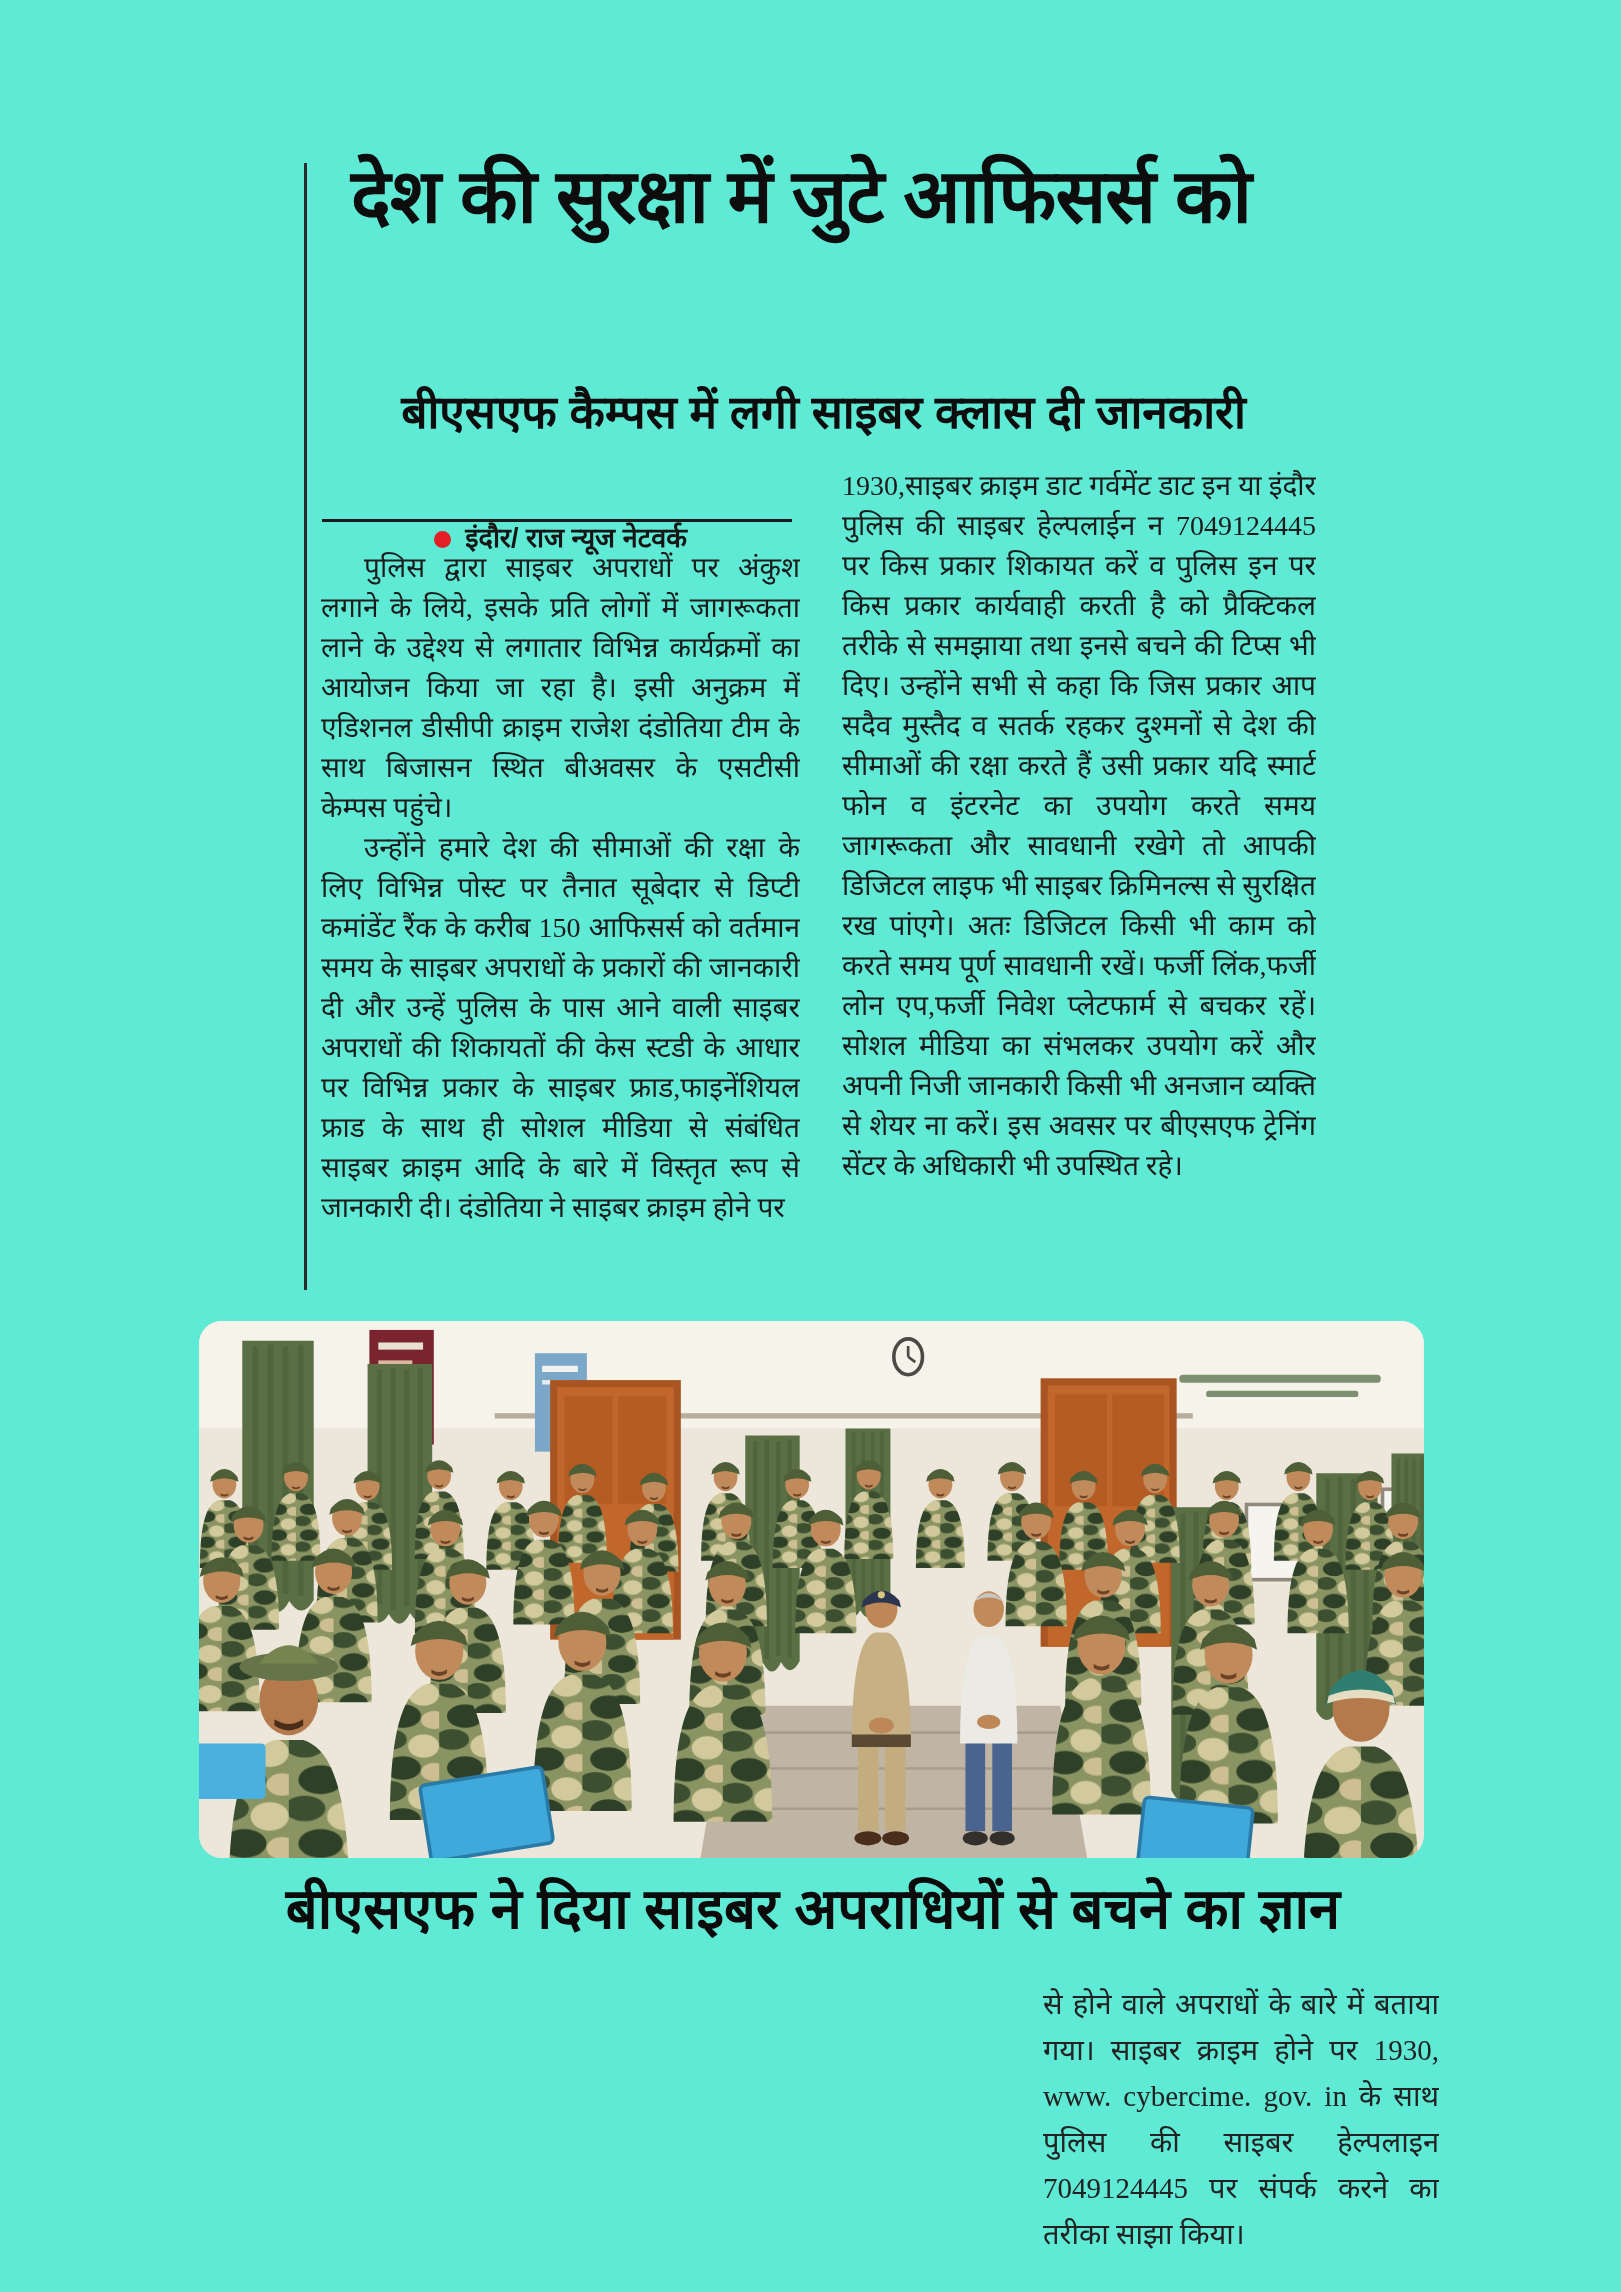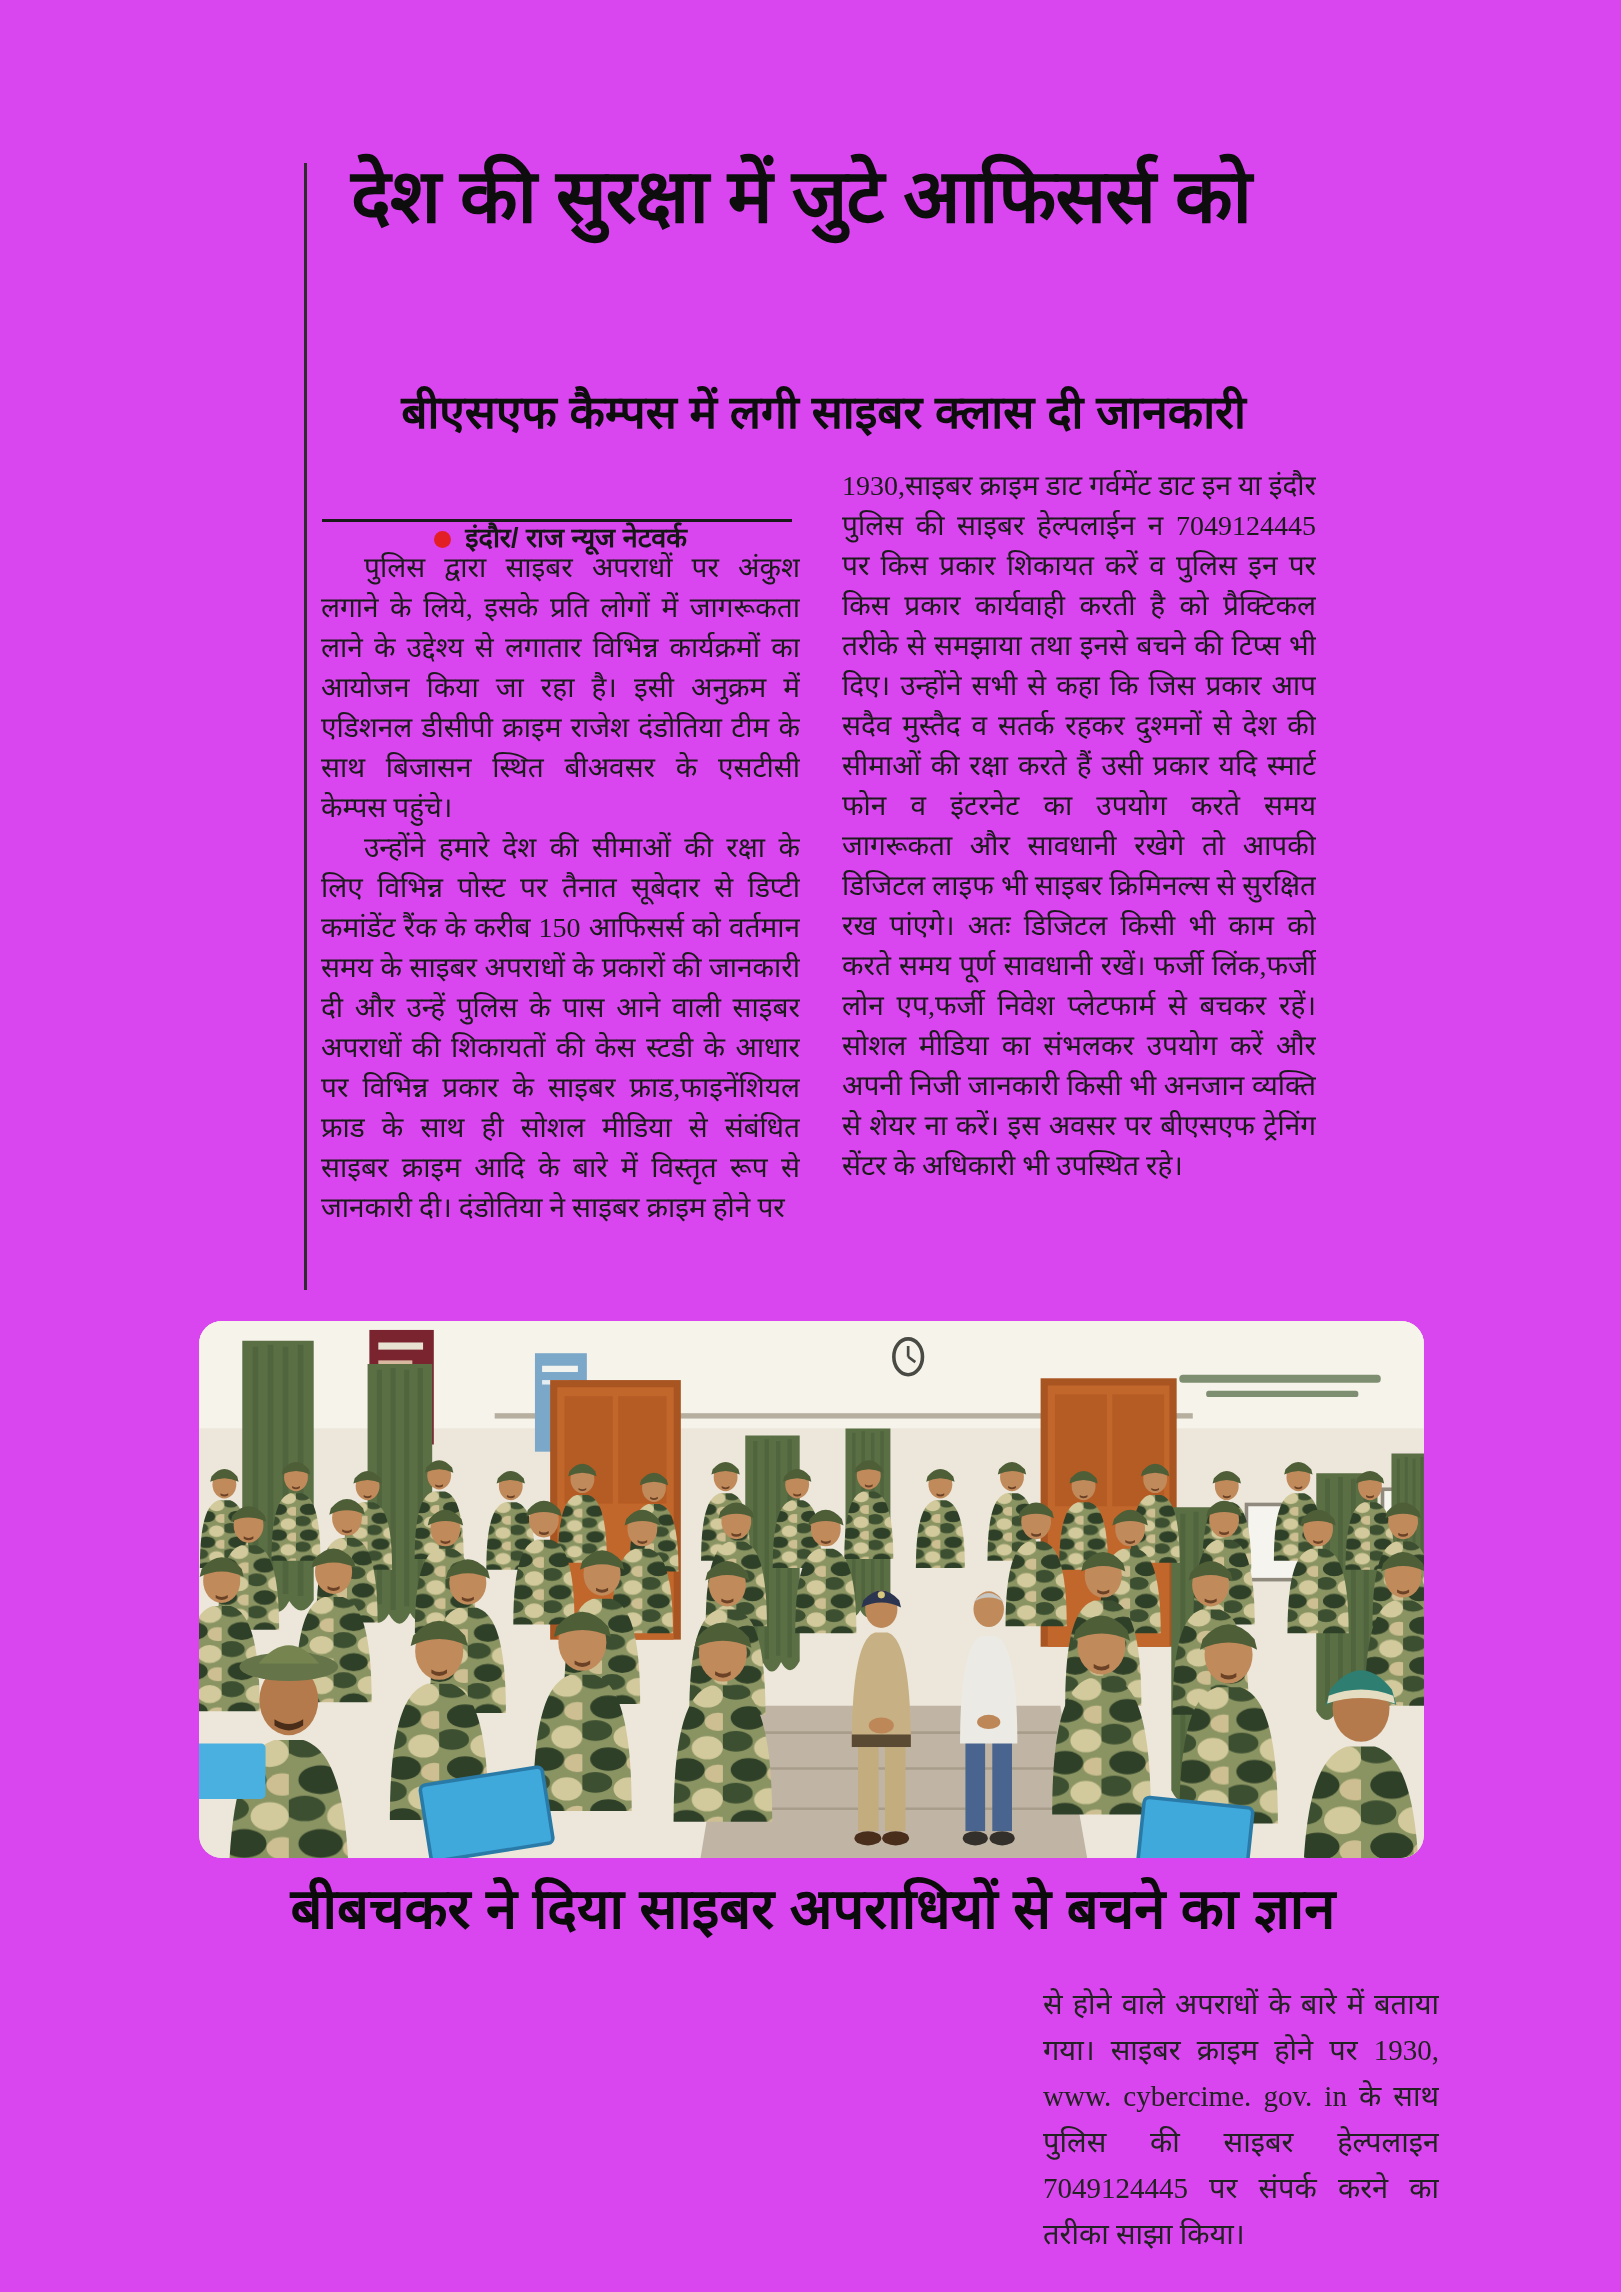--- a/index.html
+++ b/index.html
@@ -1,18 +1,18 @@
 <!DOCTYPE html>
 <html lang="hi" style="font-size:14.3px"><head>
 <meta charset="utf-8">
 <style>
   html,body{margin:0;padding:0;background:#e9e9e9;}
   #page{
     position:relative; width:1621px; height:2293px; margin:0 auto;
-    background:#d946ef; color:#161616; overflow:hidden;
+    background:#5eead4; color:#161616; overflow:hidden;
     font-family:"Liberation Serif","DejaVu Sans",serif;
   }
   .abs{position:absolute;}
   
   #article-rule{left:304px; top:163px; width:2.7px; height:1127px; background:#2b2b2b;}
   
   #headline{left:321px; top:134px; width:1012px; font-family:"Liberation Sans","DejaVu Sans",sans-serif; font-weight:bold; color:#0d0d0d;}
   #headline .h1line{font-size:75px; line-height:124px; white-space:nowrap; letter-spacing:-0.9px;}
   #headline .h1line.first{padding-left:30px;}
   #subheadline{left:333px; top:380px; width:981px; text-align:center;
@@ -250,20 +250,20 @@
       </g>
 
       <g>
         <rect x="252" y="508" width="138" height="86" rx="6" fill="#3fa9dc" stroke="#2a7aa8" stroke-width="4" transform="rotate(-9 321 551)"></rect>
         <rect x="1052" y="538" width="122" height="74" rx="6" fill="#3fa9dc" stroke="#2a7aa8" stroke-width="4" transform="rotate(6 1113 575)"></rect>
         <rect x="-18" y="472" width="92" height="62" rx="5" fill="#49b0e0"></rect>
       </g>
     </svg>
   </div>
 
-  <div class="abs" id="photo-caption">बीबचकर ने दिया साइबर अपराधियों से बचने का ज्ञान</div>
+  <div class="abs" id="photo-caption">बीएसएफ ने दिया साइबर अपराधियों से बचने का ज्ञान</div>
 
   <div class="abs botcol" id="bot-col3">
     <p>से होने वाले अपराधों के बारे में बताया गया। साइबर क्राइम होने पर 1930, www. cybercime. gov. in के साथ पुलिस की साइबर हेल्पलाइन 7049124445 पर संपर्क करने का तरीका साझा किया।</p>
   </div>
 
 </div>
 
 
 </body></html>

